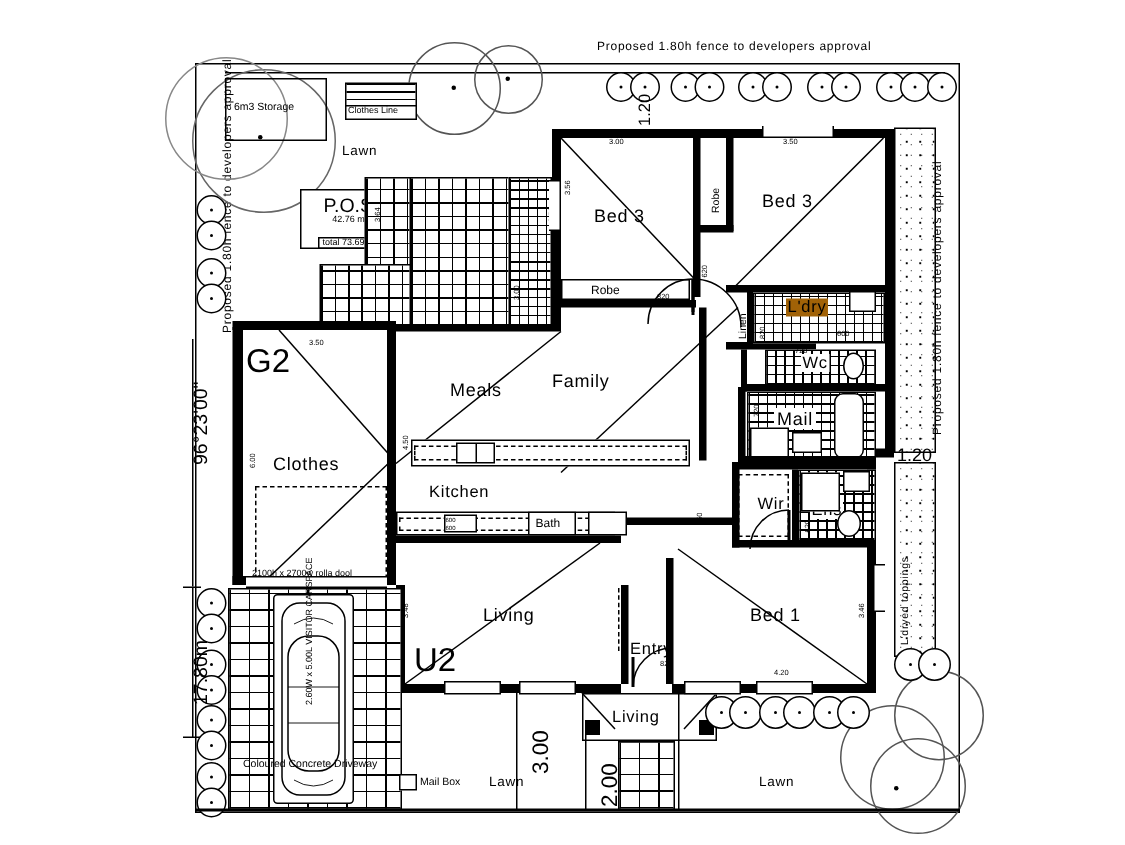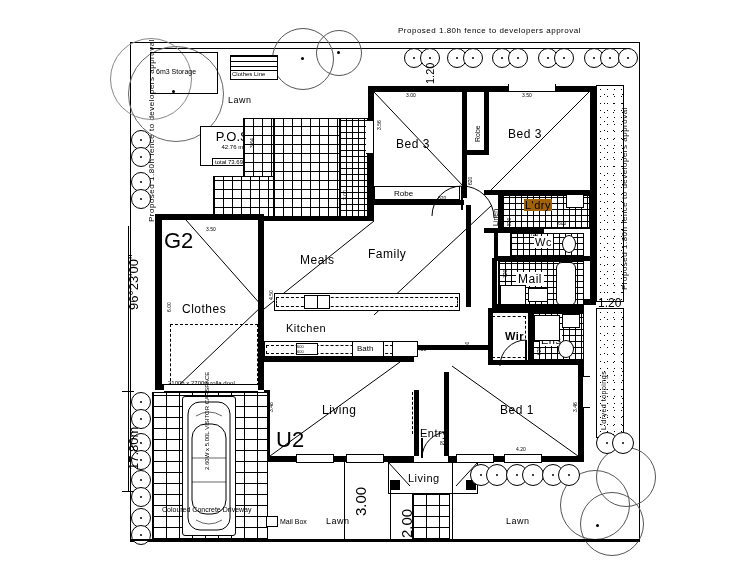--- a/index.html
+++ b/index.html
@@ -216,21 +216,21 @@
   <div class="rlabel" style="left:516px;top:272px;font-size:12px;background:#fff;padding:0 2px;">Mail</div>
   <div class="outl" style="left:556px;top:262px;width:20px;height:44px;border-radius:6px;background:#fff;"></div>
   <div class="outl" style="left:500px;top:285px;width:26px;height:22px;background:#fff;"></div>
   <div class="outl" style="left:528px;top:288px;width:20px;height:14px;background:#fff;"></div>
   <div class="tlabel vertd" style="left:502px;top:278px;">720</div>
   <div class="wall" style="left:492px;top:258px;width:5px;height:50px;"></div>
   <div class="wall" style="left:492px;top:304px;width:92px;height:5px;"></div>
 
   <div class="wall" style="left:488px;top:308px;width:96px;height:5px;"></div>
   <div class="dash" style="left:492px;top:316px;width:34px;height:42px;"></div>
-  <div class="rlabel" style="left:504px;top:330px;font-size:11px;background:#fff;padding:0 1px;font-weight:bold;">Wir</div>
+  <div class="rlabel" style="left:504px;top:330px;font-size:11px;background:#fff;padding:0 1px;">Wir</div>
   <svg class="diag" style="left:500px;top:340px;width:28px;height:28px;">
     <path d="M 26 0 A 26 26 0 0 0 0 26" fill="none" stroke="#000" stroke-width="1"></path>
     <line x1="26" y1="0" x2="26" y2="20" stroke="#000" stroke-width="2"></line>
   </svg>
   <div class="tlabel vertd" style="left:530px;top:350px;">620</div>
 
   <div class="hatchS" style="left:532px;top:313px;width:52px;height:48px;"></div>
   <div class="rlabel" style="left:540px;top:334px;font-size:11px;background:#fff;padding:0 1px;">Ens</div>
   <div class="outl" style="left:534px;top:315px;width:26px;height:26px;background:#fff;"></div>
   <div class="outl" style="left:562px;top:314px;width:18px;height:14px;background:#fff;"></div>

